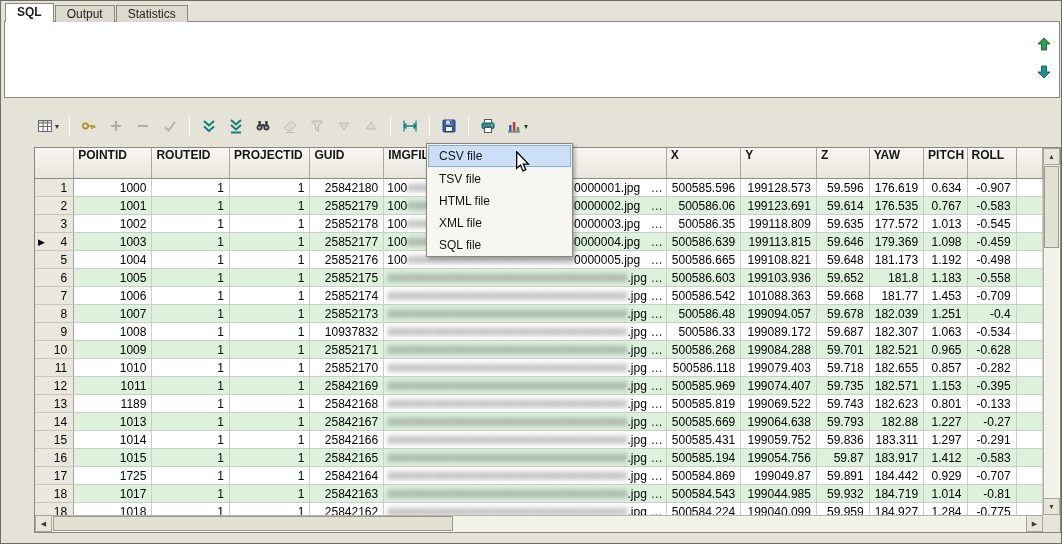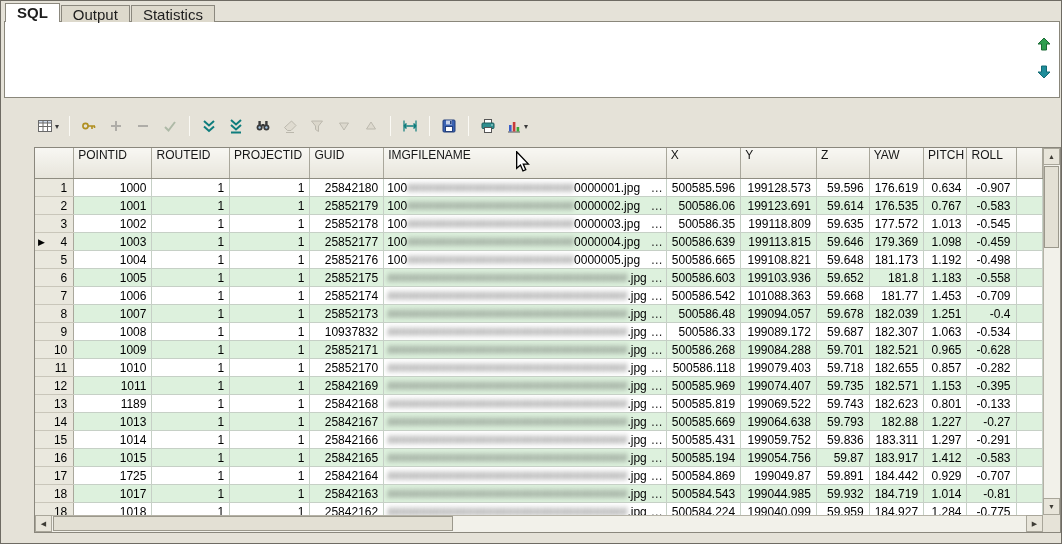--- a/index.html
+++ b/index.html
@@ -2,21 +2,21 @@
 <html><head>
 <meta charset="utf-8">
 <style>
   * { box-sizing: border-box; }
   html,body { margin:0; padding:0; background:#cfcfcf; font-family:"Liberation Sans",sans-serif; }
   .window { position:relative; width:1062px; height:544px; background:#e5e2d8;
             border:1px solid #6e6b63; overflow:hidden; }
 
   
   .tabbar { position:absolute; top:2px; left:4px; height:19px; display:flex; align-items:flex-end; z-index:5; }
-  .tab { font-size:15px; color:#1d1d1d; background:#ddd9cc; border:1px solid #8b887e; border-bottom:none;
+  .tab { font-size:12px; color:#1d1d1d; background:#ddd9cc; border:1px solid #8b887e; border-bottom:none;
          padding:2px 11px 2px; margin-right:1px; height:17px; line-height:13px; }
   .tab.active { background:#fff; height:19px; font-weight:bold; position:relative; z-index:6; }
 
   
   .editor { position:absolute; top:20px; left:3px; width:1056px; height:77px; background:#fff;
             border:1px solid #8a877b; }
   .code { padding:6px 8px; font-family:"DejaVu Sans Mono",monospace; font-size:13px; white-space:pre; }
   .kw  { color:#0000ff; }
   .idt { color:#000000; }
   .caret { display:inline-block; width:1px; height:14px; background:#000; vertical-align:text-bottom; margin-left:1px; }
@@ -30,21 +30,21 @@
   .tbtn.disabled { opacity:.45; }
   .ticon { display:flex; align-items:center; justify-content:center; }
   .dd { font-size:8px; color:#3a3a3a; margin-left:2px; }
   .tsep { width:1px; height:20px; background:#b3afa3; border-right:1px solid #fbfaf5; margin:0 4px; }
 
   
   .grid { position:absolute; left:33px; top:146px; width:1027px; height:386px; background:#fff;
           border:1px solid #8a877d; }
   .grid-main { position:absolute; left:0; top:0; width:1008px; height:367px; overflow:hidden; background:#fff; }
   table { border-collapse:collapse; table-layout:fixed; }
-  th { height:18px; font-size:12px; font-weight:normal; text-align:left; padding:0 0 16px 4px;
+  th { height:18px; font-size:12px; font-weight:bold; text-align:left; padding:0 0 16px 4px;
        background:linear-gradient(#f8f7f3,#e7e5db); border-right:1px solid #a9a79b; border-bottom:1px solid #8f8d81;
        color:#161616; overflow:hidden; white-space:nowrap; }
   td { height:18px; font-size:12px; padding:0 5px; border-right:1px solid #c6d0c6; border-bottom:1px solid #c6d0c6;
        overflow:hidden; white-space:nowrap; color:#000; }
   tr.even td.data { background:#ddf1dd; }
   tr.odd  td.data { background:#ffffff; }
   td.num { text-align:right; }
   td.rownum { background:#eae8de; border-right:1px solid #a9a79b; border-bottom:1px solid #c9c6ba;
               text-align:right; padding-right:6px; position:relative; }
   .marker { position:absolute; left:3px; top:4px; font-size:9px; line-height:10px; color:#000; }
@@ -734,18 +734,25 @@
       <div class="sbtn v-dn">▼</div>
     </div>
     <div class="hscroll">
       <div class="sbtn h-lf">◀</div>
       <div class="hthumb"></div>
       <div class="sbtn h-rt">▶</div>
     </div>
     <div class="corner"></div>
   </div>
 
+  <div class="menu" id="exportmenu">
+      <div class="menu-item hl">CSV file</div>
+      <div class="menu-item">TSV file</div>
+      <div class="menu-item">HTML file</div>
+      <div class="menu-item">XML file</div>
+      <div class="menu-item">SQL file</div>
+    </div>
 
   <svg class="cursor" style="left:514px; top:150px;" width="18" height="22" viewBox="0 0 12 15">
     <path d="M1 0.5 L1 11.8 L3.6 9.6 L5.3 13.6 L7.2 12.8 L5.5 8.9 L9 8.9 Z" fill="#ffffff" stroke="#000000" stroke-width="0.9"></path>
   </svg>
 
 </div>
 
 </body></html>

